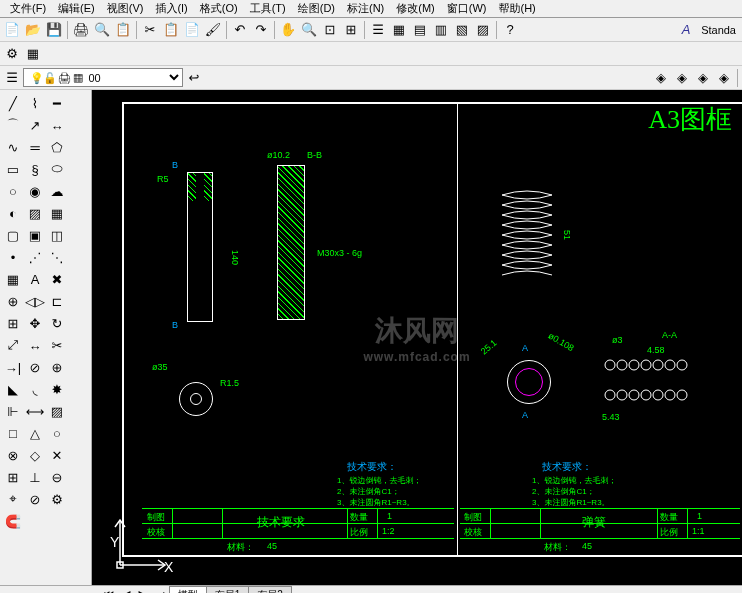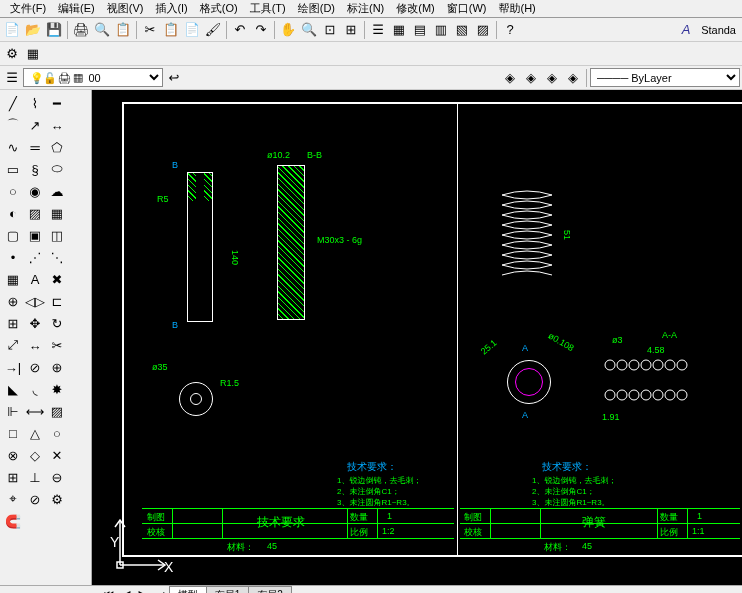--- a/index.html
+++ b/index.html
@@ -93,33 +93,30 @@
   <span class="style-label">Standa</span>
 </div>
 
 <div class="toolbar">
   <span class="tbtn">⚙</span>
   <span class="tbtn">▦</span>
 </div>
 
 <div class="toolbar">
   <span class="tbtn">☰</span>
-  <select class="combo" style="width:140px">
+  <select class="combo" style="width:160px">
     <option>💡🔓🖨◼ <span>0</span>0</option>
   </select>
   <span class="tbtn">↩</span>
   <div style="flex:1"></div>
   <span class="tbtn">◈</span>
   <span class="tbtn">◈</span>
   <span class="tbtn">◈</span>
   <span class="tbtn">◈</span>
   <span class="sep"></span>
-  <select class="combo" style="width:150px">
-    <option>──── ByLayer</option>
-  </select>
 </div>
 
 <div class="main-row">
 
   <div class="left-tools">
     <span class="tbtn">╱</span>
     <span class="tbtn">⌇</span>
     <span class="tbtn">━</span>
     <span class="tbtn">⌒</span>
     <span class="tbtn">↗</span>
@@ -174,36 +171,37 @@
     <span class="tbtn">⊖</span>
     <span class="tbtn">⌖</span>
     <span class="tbtn">⊘</span>
     <span class="tbtn">⚙</span>
     <span class="tbtn" style="color:#c00">🧲</span>
   </div>
 
   <div class="canvas-wrap">
     <div class="canvas">
       <div class="frame-border"></div>
+      <div class="title-a3">A3图框</div>
 
       <div class="divider-v" style="left:365px;top:14px;height:451px"></div>
 
       <div class="bolt-body" style="left:95px;top:82px;width:26px;height:150px">
         <div class="hatch" style="position:absolute;left:0;top:0;width:8px;height:28px"></div>
         <div class="hatch" style="position:absolute;right:0;top:0;width:8px;height:28px"></div>
       </div>
       <div class="dim" style="left:80px;top:70px;color:#0af">B</div>
       <div class="dim" style="left:80px;top:230px;color:#0af">B</div>
-      <div class="dim" style="left:65px;top:104px">R5</div>
+      <div class="dim" style="left:65px;top:84px">R5</div>
       <div class="dim" style="left:138px;top:160px;writing-mode:vertical-rl">140</div>
 
       <div class="dim" style="left:175px;top:60px">ø10.2</div>
       <div class="dim" style="left:215px;top:60px">B-B</div>
       <div class="bolt-body hatch" style="left:185px;top:75px;width:28px;height:155px"></div>
-      <div class="dim" style="left:225px;top:145px">M30x3 - 6g</div>
+      <div class="dim" style="left:225px;top:158px">M30x3 - 6g</div>
 
       <div class="dim" style="left:60px;top:272px">ø35</div>
       <div class="circle" style="left:87px;top:292px;width:34px;height:34px"></div>
       <div class="circle" style="left:98px;top:303px;width:12px;height:12px"></div>
       <div class="dim" style="left:128px;top:288px">R1.5</div>
 
       <div class="tech" style="left:255px;top:370px">技术要求：</div>
       <div class="tech-item" style="left:245px;top:385px">1、锐边倒钝，去毛刺；</div>
       <div class="tech-item" style="left:245px;top:396px">2、未注倒角C1；</div>
       <div class="tech-item" style="left:245px;top:407px">3、未注圆角R1~R3。</div>
@@ -258,21 +256,21 @@
           <circle cx="8" cy="40" r="5"></circle>
               <circle cx="20" cy="40" r="5"></circle>
               <circle cx="32" cy="40" r="5"></circle>
               <circle cx="44" cy="40" r="5"></circle>
               <circle cx="56" cy="40" r="5"></circle>
               <circle cx="68" cy="40" r="5"></circle>
               <circle cx="80" cy="40" r="5"></circle>
         </g>
           </svg>
       </div>
-      <div class="dim" style="left:510px;top:322px">1.91</div>
+      <div class="dim" style="left:510px;top:322px">5.43</div>
       <div class="dim" style="left:603px;top:282px;writing-mode:vertical-rl"></div>
 
       <div class="tech" style="left:450px;top:370px">技术要求：</div>
       <div class="tech-item" style="left:440px;top:385px">1、锐边倒钝，去毛刺；</div>
       <div class="tech-item" style="left:440px;top:396px">2、未注倒角C1；</div>
       <div class="tech-item" style="left:440px;top:407px">3、未注圆角R1~R3。</div>
 
       <div class="title-block-line" style="left:368px;top:418px;width:280px"></div>
       <div class="title-block-line" style="left:368px;top:433px;width:280px"></div>
       <div class="title-block-line" style="left:368px;top:448px;width:280px"></div>
@@ -295,20 +293,24 @@
       <svg style="position:absolute;left:18px;bottom:10px" width="60" height="60">
         <g stroke="#fff" stroke-width="1.5" fill="none">
           <line x1="10" y1="50" x2="10" y2="5"></line>
             <polyline points="5,12 10,5 15,12"></polyline>
           <line x1="10" y1="50" x2="55" y2="50"></line>
             <polyline points="48,45 55,50 48,55"></polyline>
           <rect x="7" y="47" width="6" height="6"></rect>
         </g>
       </svg>
 
+      <div class="watermark">
+        <span>沐风网</span>
+        <span class="sub">www.mfcad.com</span>
+      </div>
     </div>
   </div>
 </div>
 
 <div class="bot-tabs">
   <span style="padding:0 4px;cursor:pointer">⏮</span>
   <span style="padding:0 4px;cursor:pointer">◀</span>
   <span style="padding:0 4px;cursor:pointer">▶</span>
   <span style="padding:0 4px;cursor:pointer">⏭</span>
   <span class="tab active">模型</span>

